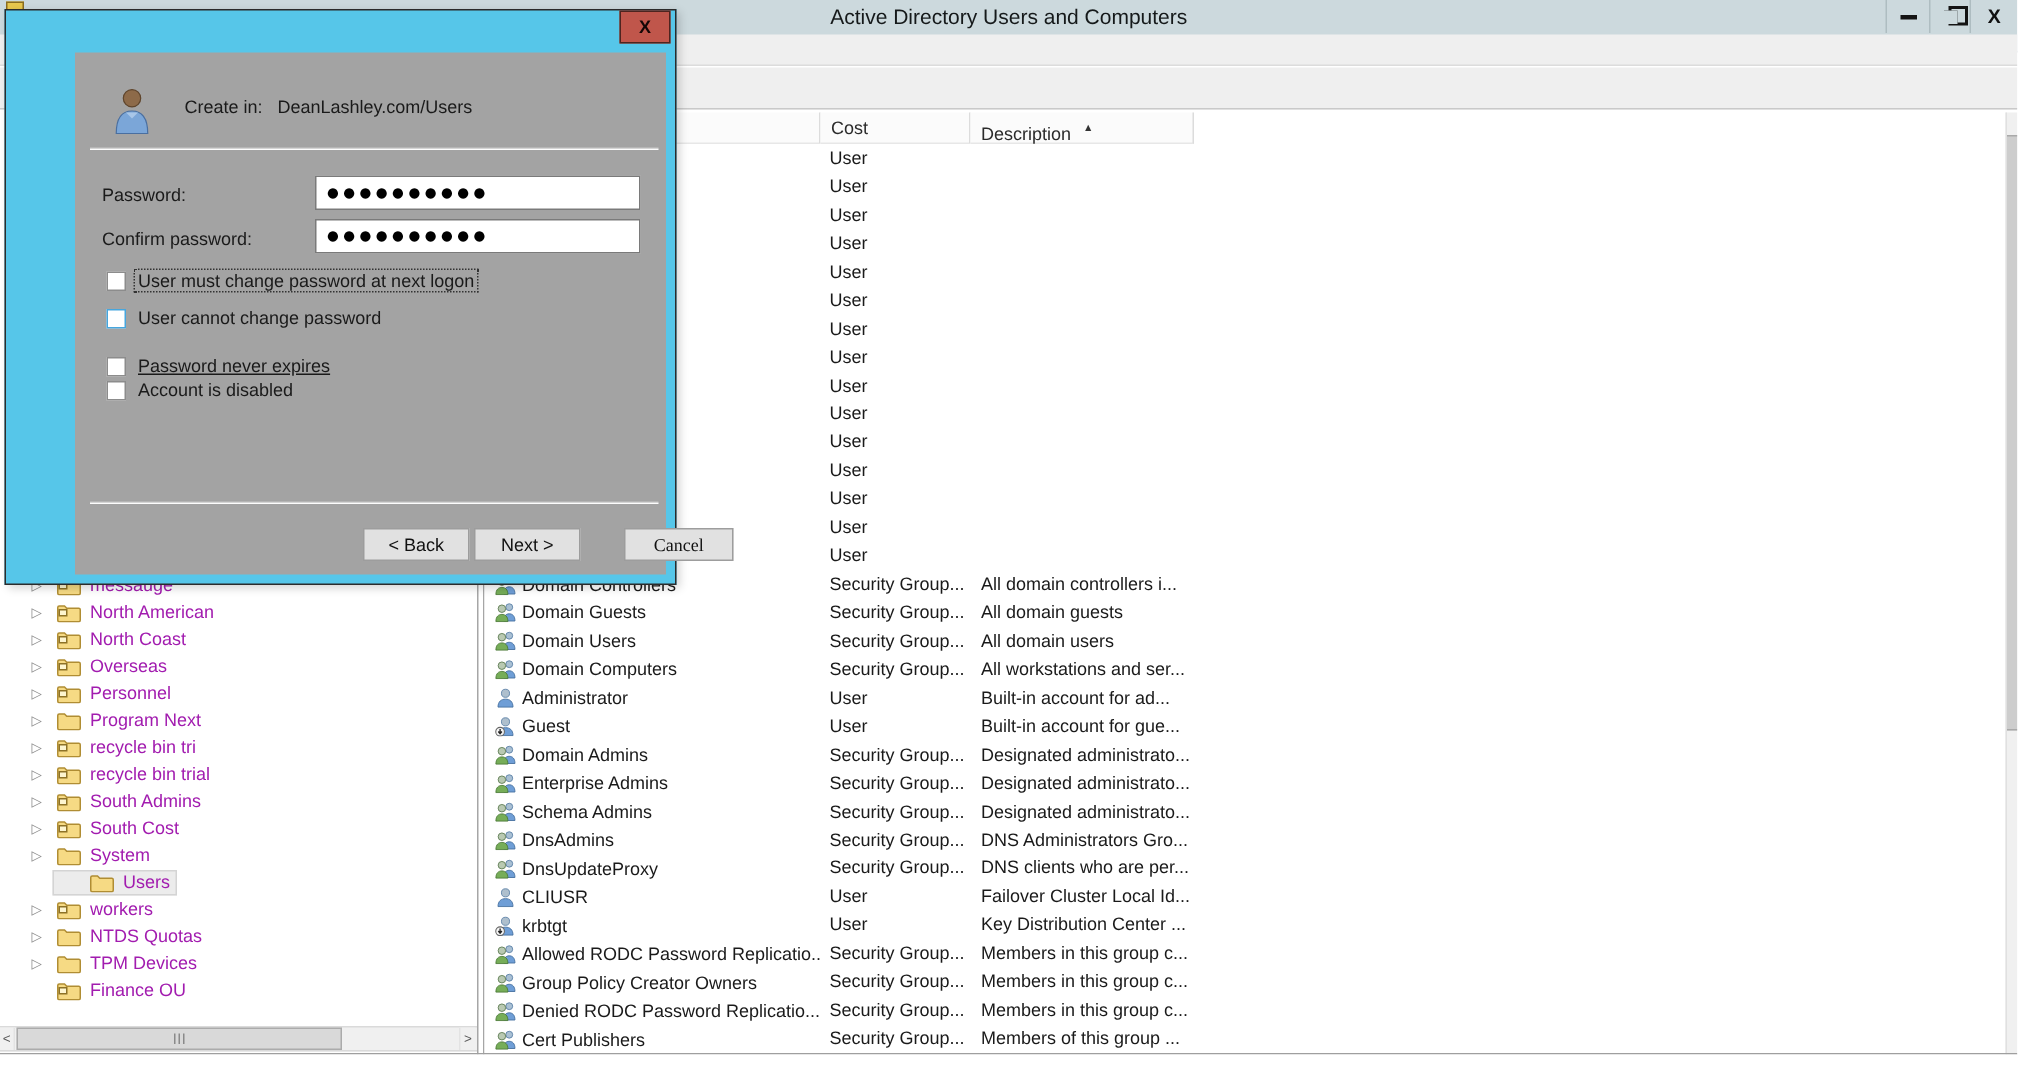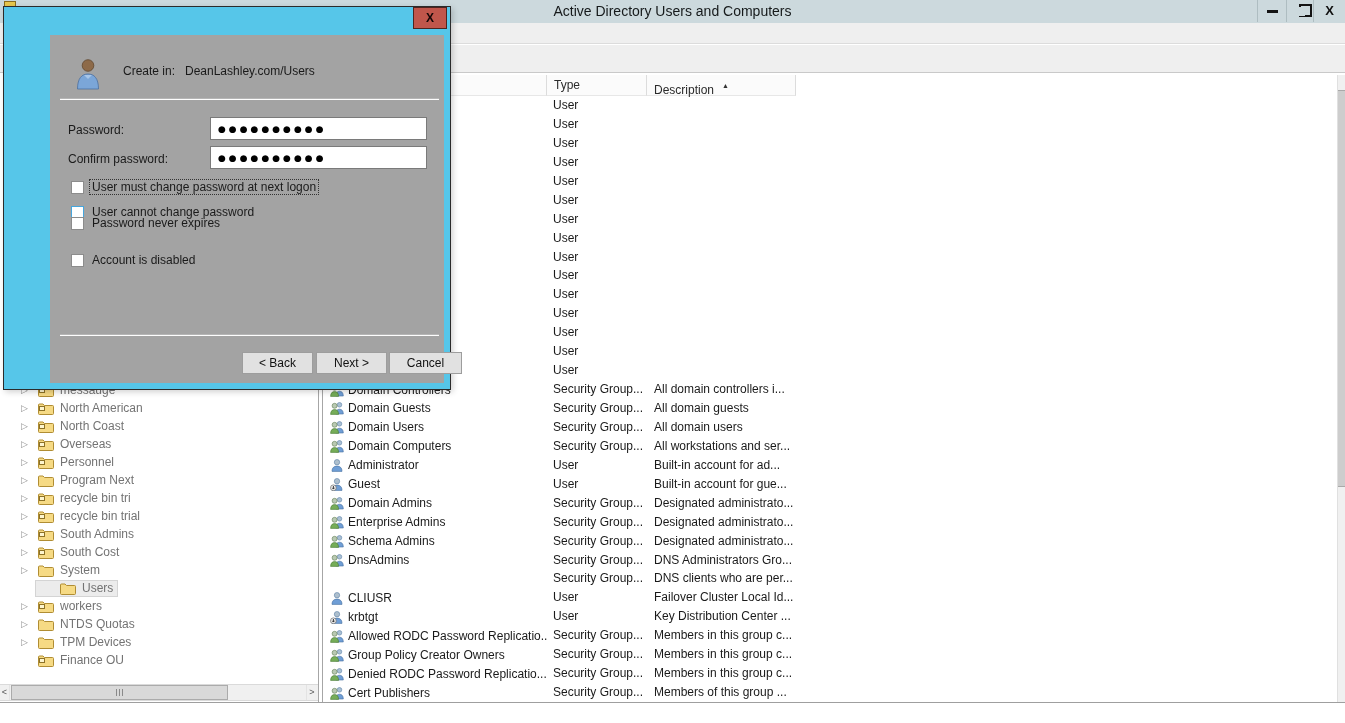--- a/index.html
+++ b/index.html
@@ -33,21 +33,21 @@
   
   .treepane { position:absolute; left:0; top:74px; width:319px; height:629px; background:#fff;
     border-right:1px solid #a6a6a6; }
   .pane-divider { position:absolute; left:322px; top:74px; width:1px; height:629px; background:#a6a6a6; }
   .tree { position:absolute; left:0; top:307px; width:100%; }
   .tree-item { height:18px; display:flex; align-items:center; padding-left:21px; white-space:nowrap; }
   .arrow { width:14px; font-size:9px; color:#8f8f8f; line-height:18px; }
   .node-sel { display:flex; align-items:center; height:17px; padding:0 4px 0 2px; border:1px solid transparent; }
   .node-sel.selected { background:#ececec; border-color:#d4d4d4;padding-left:24px; }
   .tree-icon { width:16px; height:13px; margin-right:6px; flex:none; }
-  .t-label { font-size:12px; color:#737373; }
+  .t-label { font-size:12px; color:#a21caf; }
   .tree-hscroll { position:absolute; left:0; top:610px; width:318px; height:17px;
     background:#f0f0f0; border-top:1px solid #dadada; border-bottom:1px solid #dadada; }
   .h-arrow { position:absolute; top:0; height:15px; line-height:15px; font-size:9px; color:#555;
     text-align:center; background:#f0f0f0; }
   .h-arrow.left { left:0; width:10px; border-right:1px solid #e3e3e3; }
   .h-arrow.right { right:1px; width:11px; border-left:1px solid #e3e3e3; }
   .h-thumb { position:absolute; left:11px; top:0; width:217px; height:15px; background:#d9d9d9;
     border:1px solid #ababab; display:flex; align-items:center; justify-content:center; gap:2px; }
   .h-thumb i { display:block; width:1px; height:7px; background:#8a8a8a; }
 
@@ -85,30 +85,30 @@
   .create-label { left:73px; top:29px; font-size:12px; }
   .create-value { left:135px; top:29px; font-size:12px; }
   .dlg-divider { left:10px; right:5px; height:2px; border-top:1px solid #b5b5b5; border-bottom:1px solid #fdfdfd; }
   .div1 { top:63px; } .div2 { top:299px; }
   .fld-label { left:18px; font-size:12px; }
   .lbl-password { top:88px; } .lbl-confirm { top:117px; }
   .pw-input { left:160px; width:217px; height:23px; background:#fff; border:1px solid #7a7a7a;
     font-family:"DejaVu Sans", sans-serif; font-size:9px; letter-spacing:3px; padding-left:7px; color:#000; }
   .inp-password { top:82px; } .inp-confirm { top:111px; }
   .cb-row { left:21px; display:flex; align-items:center; height:16px; }
-  .cb1 { top:144px; } .cb2 { top:169px; } .cb3 { top:180px; } .cb4 { top:217px; }
+  .cb1 { top:144px; } .cb2 { top:169px; } .cb3 { top:201px;text-decoration:underline; } .cb4 { top:217px; }
   .cb-box { width:13px; height:13px; background:#fff; border:1px solid #8c8c8c; margin-right:6px; flex:none; }
   .cb-row.hover .cb-box { border-color:#46a6de; }
   .cb-row.focused .cb-label { outline:1px dotted #333; }
   .cb-label { font-size:12px; padding:0 2px; }
   .dlg-btn { height:22px; background:#e1e1e1; border:1px solid #9d9d9d; font-size:12px;
     text-align:center; line-height:20px; color:#111; }
   .btn-back { left:192px; top:317px; width:71px; }
   .btn-next { left:266px; top:317px; width:71px; }
-  .btn-cancel { left:339px; top:317px; width:73px; }
+  .btn-cancel { left:366px; top:317px; width:73px;font-family:Liberation Serif, serif; }
 </style>
 </head>
 <body>
 
 <div class="screen">
 
   <div class="titlebar">
     <span class="app-icon"></span>
     <div class="title">Active Directory Users and Computers</div>
     <div class="win-btn wb-min"><span class="min-glyph"></span></div>
@@ -291,21 +291,21 @@
           <i></i>
         </div>
       <div class="h-arrow right">&gt;</div>
     </div>
   </div>
   <div class="pane-divider"></div>
 
   <div class="listpane">
     <div class="lv-header">
       <div class="hdr-cell hdr-name"></div>
-      <div class="hdr-cell hdr-type">Type</div>
+      <div class="hdr-cell hdr-type">Cost</div>
       <div class="hdr-cell hdr-desc"><span>Description</span><span class="sort-arrow">▲</span></div>
     </div>
     <div class="lv-rows">
         <div class="lv-row">
     <div class="c-name">
 
       <span class="t-name"></span>
     </div>
     <div class="c-type">User</div>
     <div class="c-desc"></div>
@@ -555,20 +555,30 @@
         <circle cx="4.6" cy="4.8" r="2.5" fill="#b9c9b2" stroke="#5f7d53" stroke-width="0.6"></circle>
         <path d="M0.6 13.4 C0.6 9.9 2.4 8.6 4.6 8.6 C6.8 8.6 8.6 9.9 8.6 13.4 Z" fill="#76ad58" stroke="#4c7a37" stroke-width="0.6"></path>
       </svg>
 
       <span class="t-name">DnsAdmins</span>
     </div>
     <div class="c-type">Security Group...</div>
     <div class="c-desc">DNS Administrators Gro...</div>
   </div>
         <div class="lv-row">
+    <div class="c-name">
+      <svg class="ic ic-group" viewBox="0 0 14 14">
+        <circle cx="9.5" cy="3.8" r="2.3" fill="#a9c0d4" stroke="#5d82a8" stroke-width="0.6"></circle>
+        <path d="M5.8 13 C5.8 9.6 7.4 8.2 9.5 8.2 C11.6 8.2 13.3 9.6 13.3 13 Z" fill="#6f9ed6" stroke="#46709f" stroke-width="0.6"></path>
+        <circle cx="4.6" cy="4.8" r="2.5" fill="#b9c9b2" stroke="#5f7d53" stroke-width="0.6"></circle>
+        <path d="M0.6 13.4 C0.6 9.9 2.4 8.6 4.6 8.6 C6.8 8.6 8.6 9.9 8.6 13.4 Z" fill="#76ad58" stroke="#4c7a37" stroke-width="0.6"></path>
+      </svg>
+
+      <span class="t-name">DnsUpdateProxy</span>
+    </div>
     <div class="c-type">Security Group...</div>
     <div class="c-desc">DNS clients who are per...</div>
   </div>
         <div class="lv-row">
     <div class="c-name">
 
       <svg class="ic ic-user" viewBox="0 0 14 14">
         <circle cx="7" cy="4.2" r="2.7" fill="#aebfcd" stroke="#5d82a8" stroke-width="0.6"></circle>
         <path d="M2 13.4 C2 9.6 4.2 8.1 7 8.1 C9.8 8.1 12 9.6 12 13.4 Z" fill="#6f9ed6" stroke="#46709f" stroke-width="0.6"></path>
       </svg>

